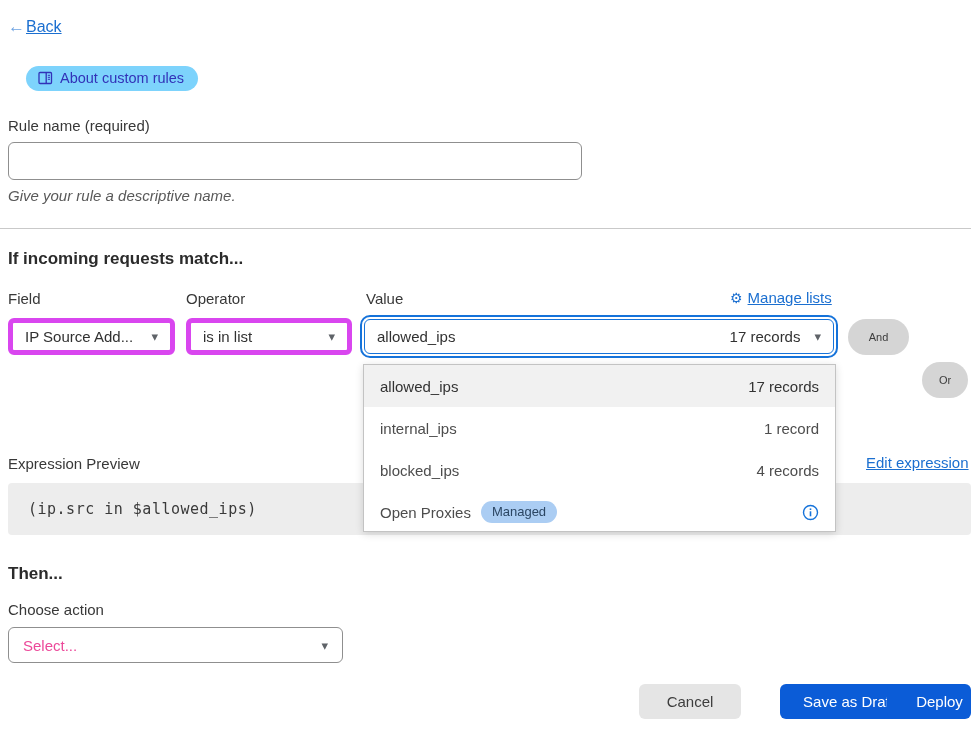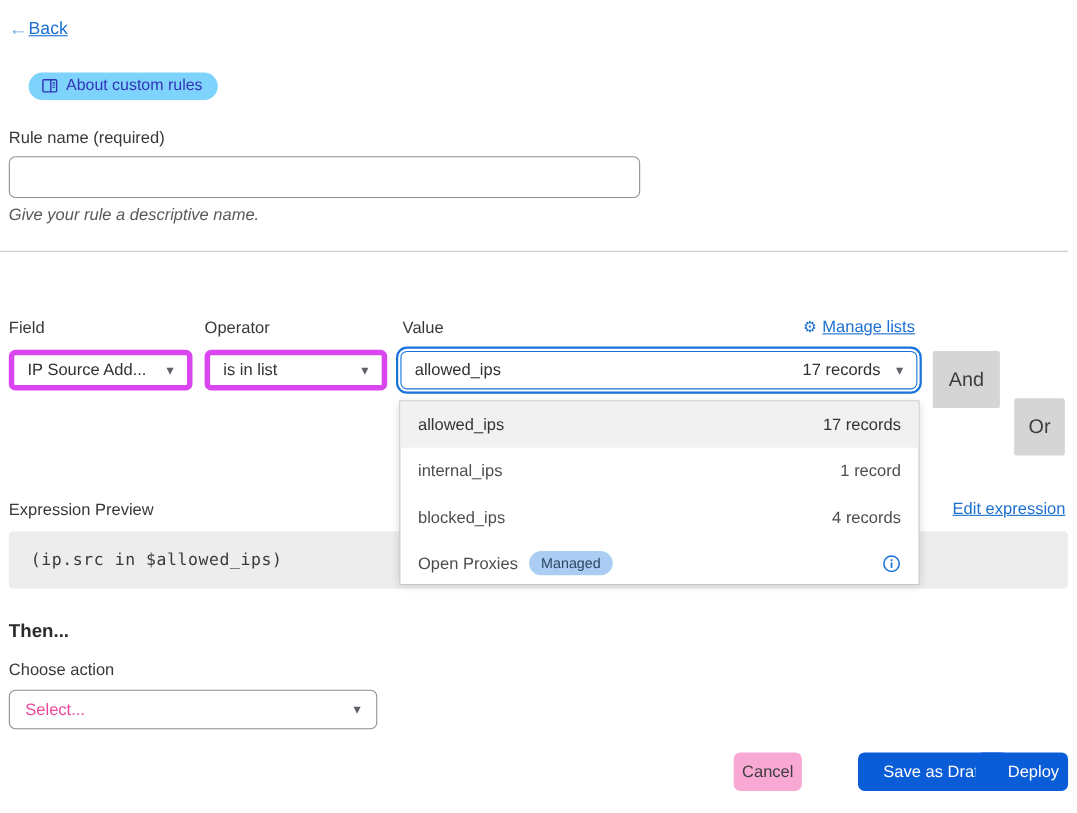--- a/index.html
+++ b/index.html
@@ -73,22 +73,22 @@
     position:absolute; left:364px; top:319px; width:470px; height:35px;
     border:1px solid #1673da; border-radius:6px; background:#fff;
     outline:2px solid #1673da; outline-offset:2px;
     display:flex; align-items:center; padding:0 12px;
     font-size:15px; color:#313131; cursor:pointer;
   }
   .value-select .meta { margin-left:auto; color:#313131; }
   .value-select .chevron { margin-left:14px; color:#5f6368; font-size:13px; }
 
   .pill-btn {
-    position:absolute; top:319px; height:52px; border:none; border-radius:2px;
-    background:#d5d5d5; color:#3d3d3d; font-size:18px; cursor:pointer;
+    position:absolute; top:319px; height:36px; border:none; border-radius:18px;
+    background:#d5d5d5; color:#3d3d3d; font-size:11px; cursor:pointer;
     font-family:"Liberation Sans","DejaVu Sans",sans-serif;
   }
   .and-btn { left:848px; width:61px; }
   .or-btn { left:922px; width:46px;margin-top:43px; }
 
   
   .dropdown-panel {
     position:absolute; left:363px; top:364px; width:473px; height:168px;
     background:#fff; border:1px solid #c3c3c3;
     box-shadow:0 2px 8px rgba(0,0,0,.14); z-index:5;
@@ -131,21 +131,21 @@
   }
   .action-select .placeholder { color:#ec4899; }
   .action-select .chevron { margin-left:auto; color:#5f6368; font-size:13px; }
 
   
   .footer-btn {
     position:absolute; top:684px; height:35px; border:none; border-radius:6px;
     font-size:15px; cursor:pointer;
     font-family:"Liberation Sans","DejaVu Sans",sans-serif;
   }
-  .cancel-btn { left:667px; width:62px; background:#f9a8d4; color:#3d3d3d; }
+  .cancel-btn { left:639px; width:102px; background:#e5e5e5; color:#3d3d3d; }
   .primary-btn { background:#0b5cd7; color:#fff; }
   .save-draft-btn { left:780px; width:137px; }
   .deploy-btn { left:887px; width:84px;padding-left:21px; }
 </style>
 </head>
 <body>
 
 <div class="page">
 
   <a class="back-link">
@@ -167,20 +167,21 @@
       <span>About custom rules</span>
     </span>
   </div>
 
   <label class="field-label rule-name-label">Rule name (required)</label>
   <input class="rule-name-input" type="text" value="" style="">
   <div class="helper-text">Give your rule a descriptive name.</div>
 
   <div class="divider"></div>
 
+  <h2 class="section-heading match-heading">If incoming requests match...</h2>
 
   <div class="col-label label-field">Field</div>
   <div class="col-label label-operator">Operator</div>
   <div class="col-label label-value">Value</div>
 
   <a class="manage-lists">
     <span class="gear">⚙</span>
     <span class="lbl">Manage lists</span>
   </a>
 

